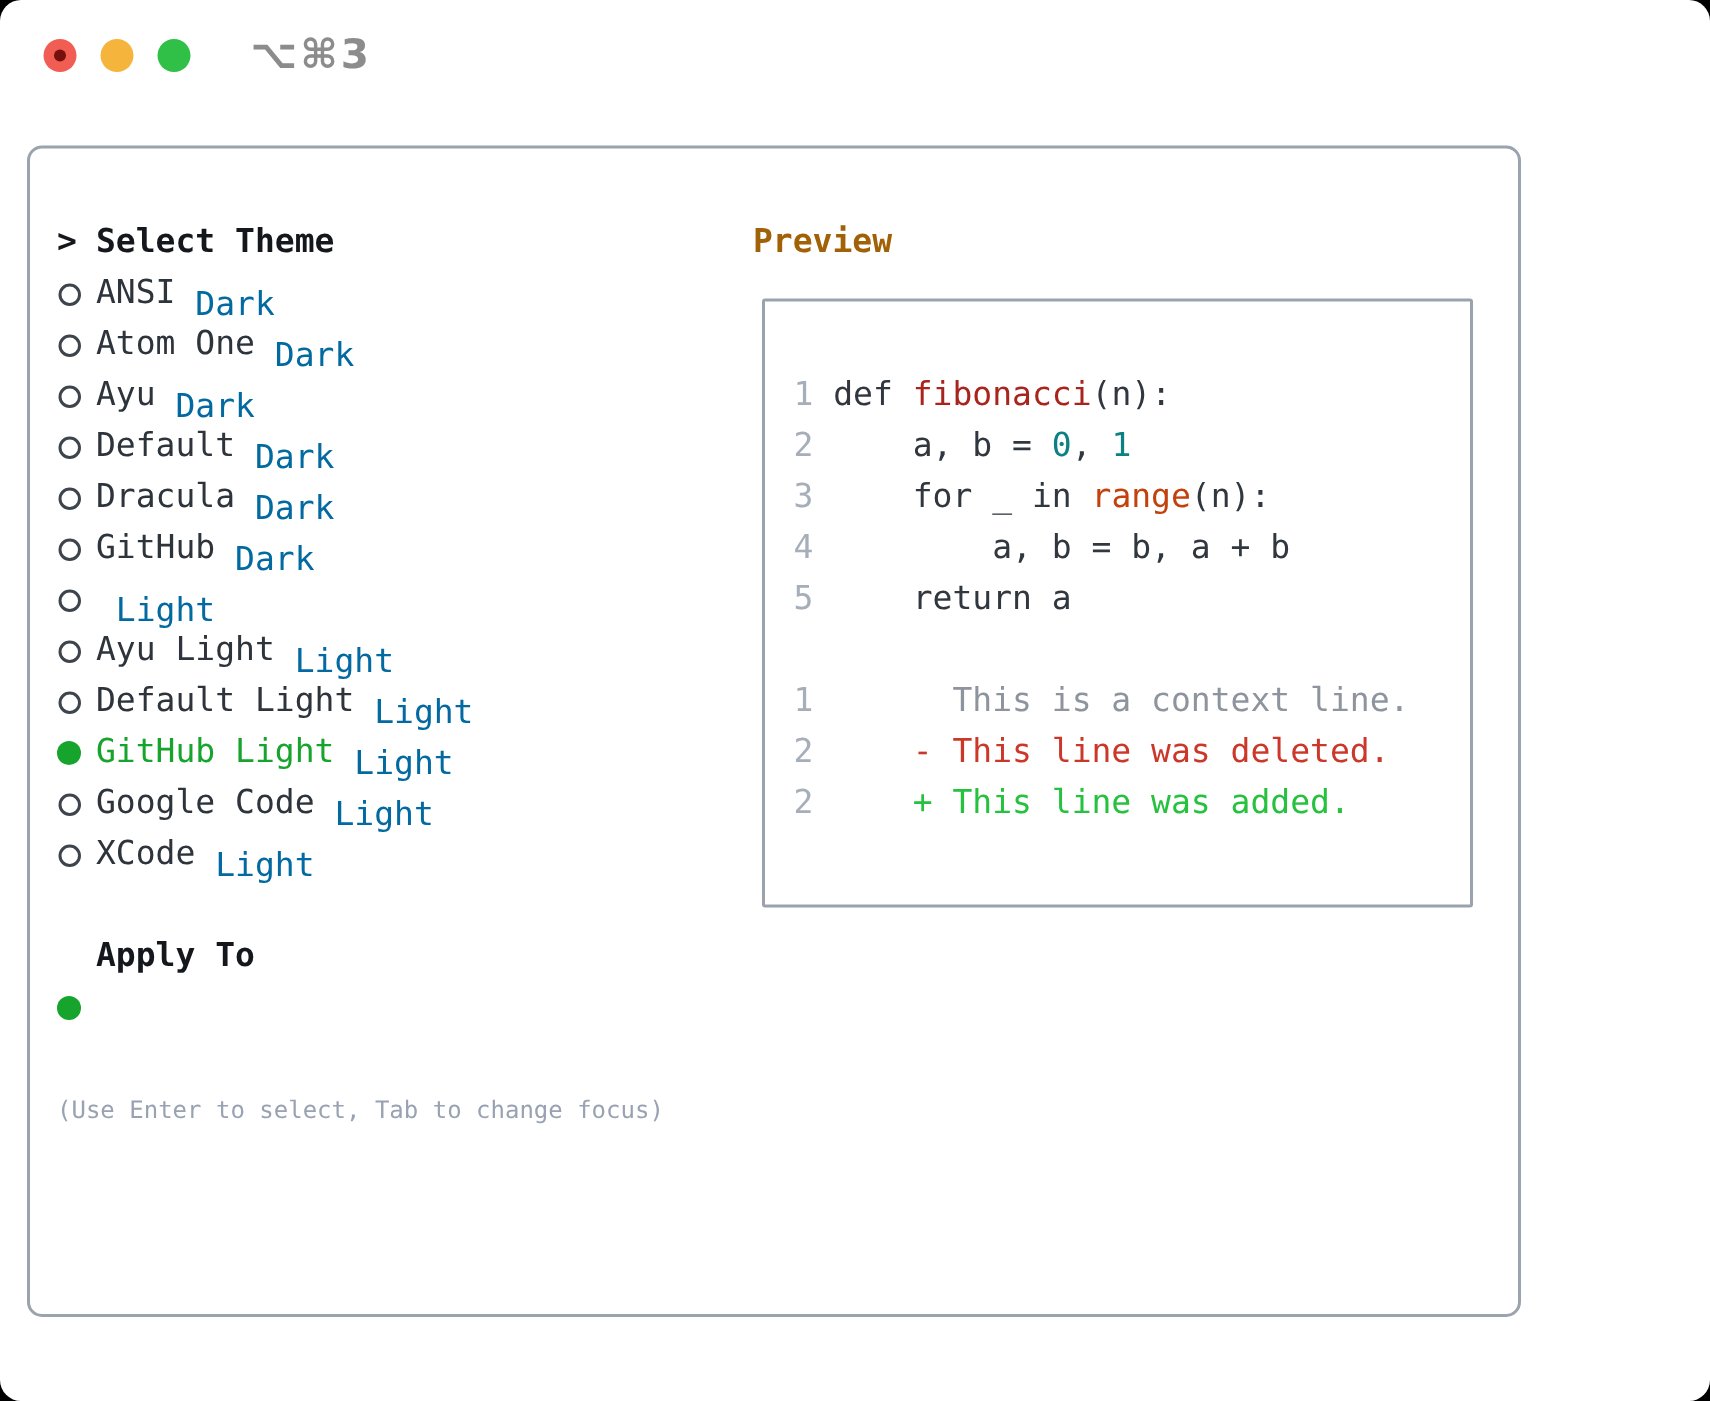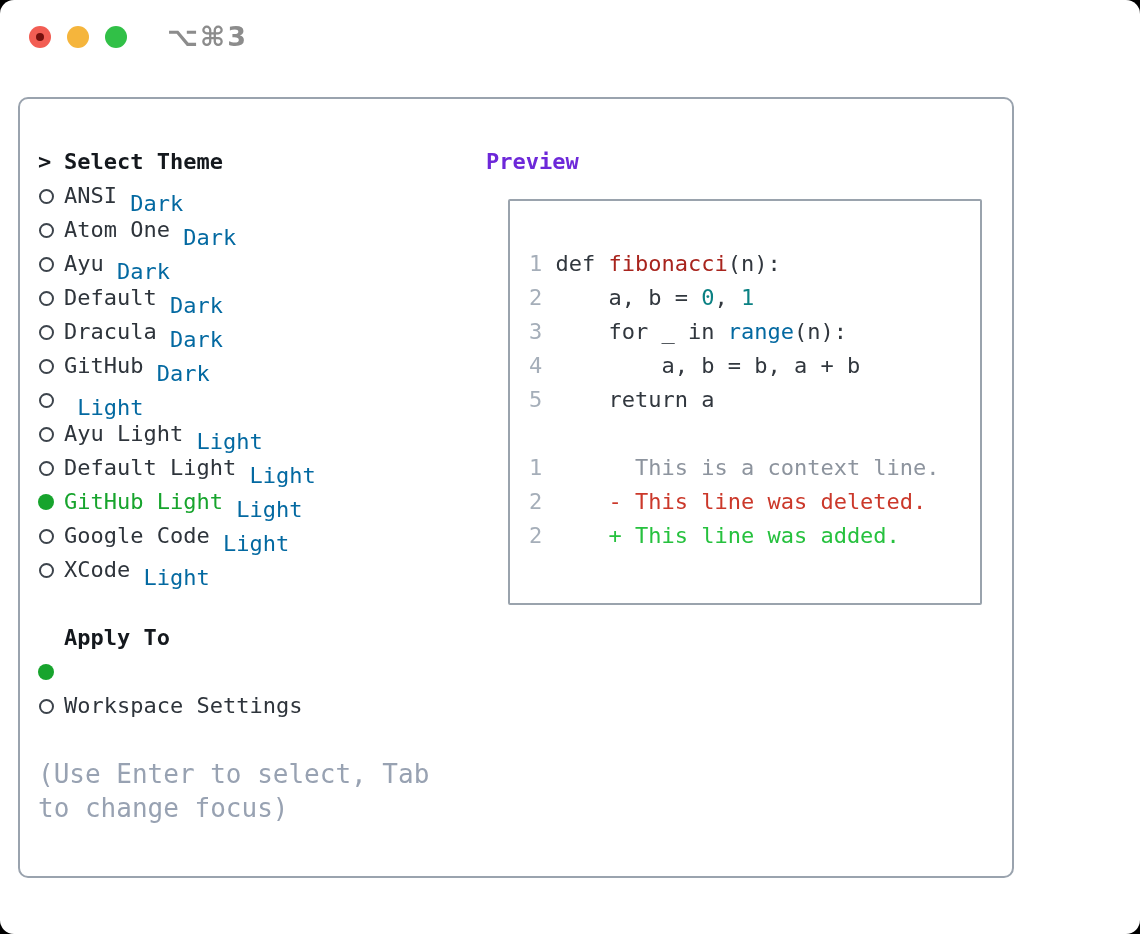--- a/index.html
+++ b/index.html
@@ -37,39 +37,39 @@
   .dot{width:16px;height:16px;border-radius:50%;background:#17a42d;}
   .prompt{font-weight:700;color:#14181d;}
   .hdr-label{font-weight:700;color:#14181d;}
   .theme-name{color:#2e343b;}
   .theme-name.sel{color:#17a42d;}
   .variant{color:#0369a1;margin-top:16px;}
   .opt-label{color:#2e343b;}
   .opt-label.sel{color:#17a42d;}
   .spacer{height:34px;}
   .help{
-    margin-top:0;width:420px;color:#98a2b2;font-size:26px;line-height:34px;white-space:normal;
+    margin-top:0;width:420px;color:#98a2b2;font-size:16px;line-height:34px;white-space:normal;
   }
   
   .preview-title{
-    position:absolute;left:466px;top:46px;height:34px;line-height:34px;
-    font-size:22px;font-weight:700;color:#6d28d9;
+    position:absolute;left:482px;top:46px;height:34px;line-height:34px;
+    font-size:22px;font-weight:700;color:#a16207;
   }
   .preview-box{
     position:absolute;left:488px;top:100px;width:474px;height:406px;
     border:2px solid #9aa3ad;border-radius:2px;box-sizing:border-box;
     padding:46px 0 0 19px;overflow:hidden;background:#fff;
   }
   .code-line{white-space:pre;font-size:22px;line-height:34px;height:34px;}
   .ln{display:inline-block;width:2ch;color:#a5aeb9;}
   .tk-keyword{color:#31373e;}
   .tk-plain{color:#31373e;}
   .tk-function{color:#a8241d;}
   .tk-number{color:#0b8183;}
-  .tk-builtin{color:#0369a1;}
+  .tk-builtin{color:#c2410c;}
   .tk-context{color:#8d949e;}
   .tk-deleted{color:#cb382a;}
   .tk-added{color:#26c13e;}
 </style>
 </head>
 <body>
 
 <div class="window">
 
   <div class="titlebar">
@@ -102,21 +102,20 @@
           <div class="row"><span class="bullet"><span class="ring"></span></span><span class="theme-name">Google Code</span><span class="variant"> Light</span></div>
           <div class="row"><span class="bullet"><span class="ring"></span></span><span class="theme-name">XCode</span><span class="variant"> Light</span></div>
         </div>
       <div class="spacer"></div>
       <div class="row">
         <span class="bullet"></span>
         <span class="hdr-label">Apply To</span>
       </div>
       <div id="apply-rows">
           <div class="row"><span class="bullet"><span class="dot"></span></span></div>
-          <div class="row"><span class="bullet"><span class="ring"></span></span><span class="opt-label">Workspace Settings</span></div>
         </div>
       <div class="spacer"></div>
       <div class="help">(Use Enter to select, Tab to change focus)</div>
     </div>
 
     <div class="preview-title">Preview</div>
     <div class="preview-box" id="preview-box">
         <div class="code-line"><span class="ln">1</span><span class="tk-keyword">def </span><span class="tk-function">fibonacci</span><span class="tk-plain">(n):</span></div>
         <div class="code-line"><span class="ln">2</span><span class="tk-plain">    a, b = </span><span class="tk-number">0</span><span class="tk-plain">, </span><span class="tk-number">1</span></div>
         <div class="code-line"><span class="ln">3</span><span class="tk-plain">    for _ in </span><span class="tk-builtin">range</span><span class="tk-plain">(n):</span></div>

